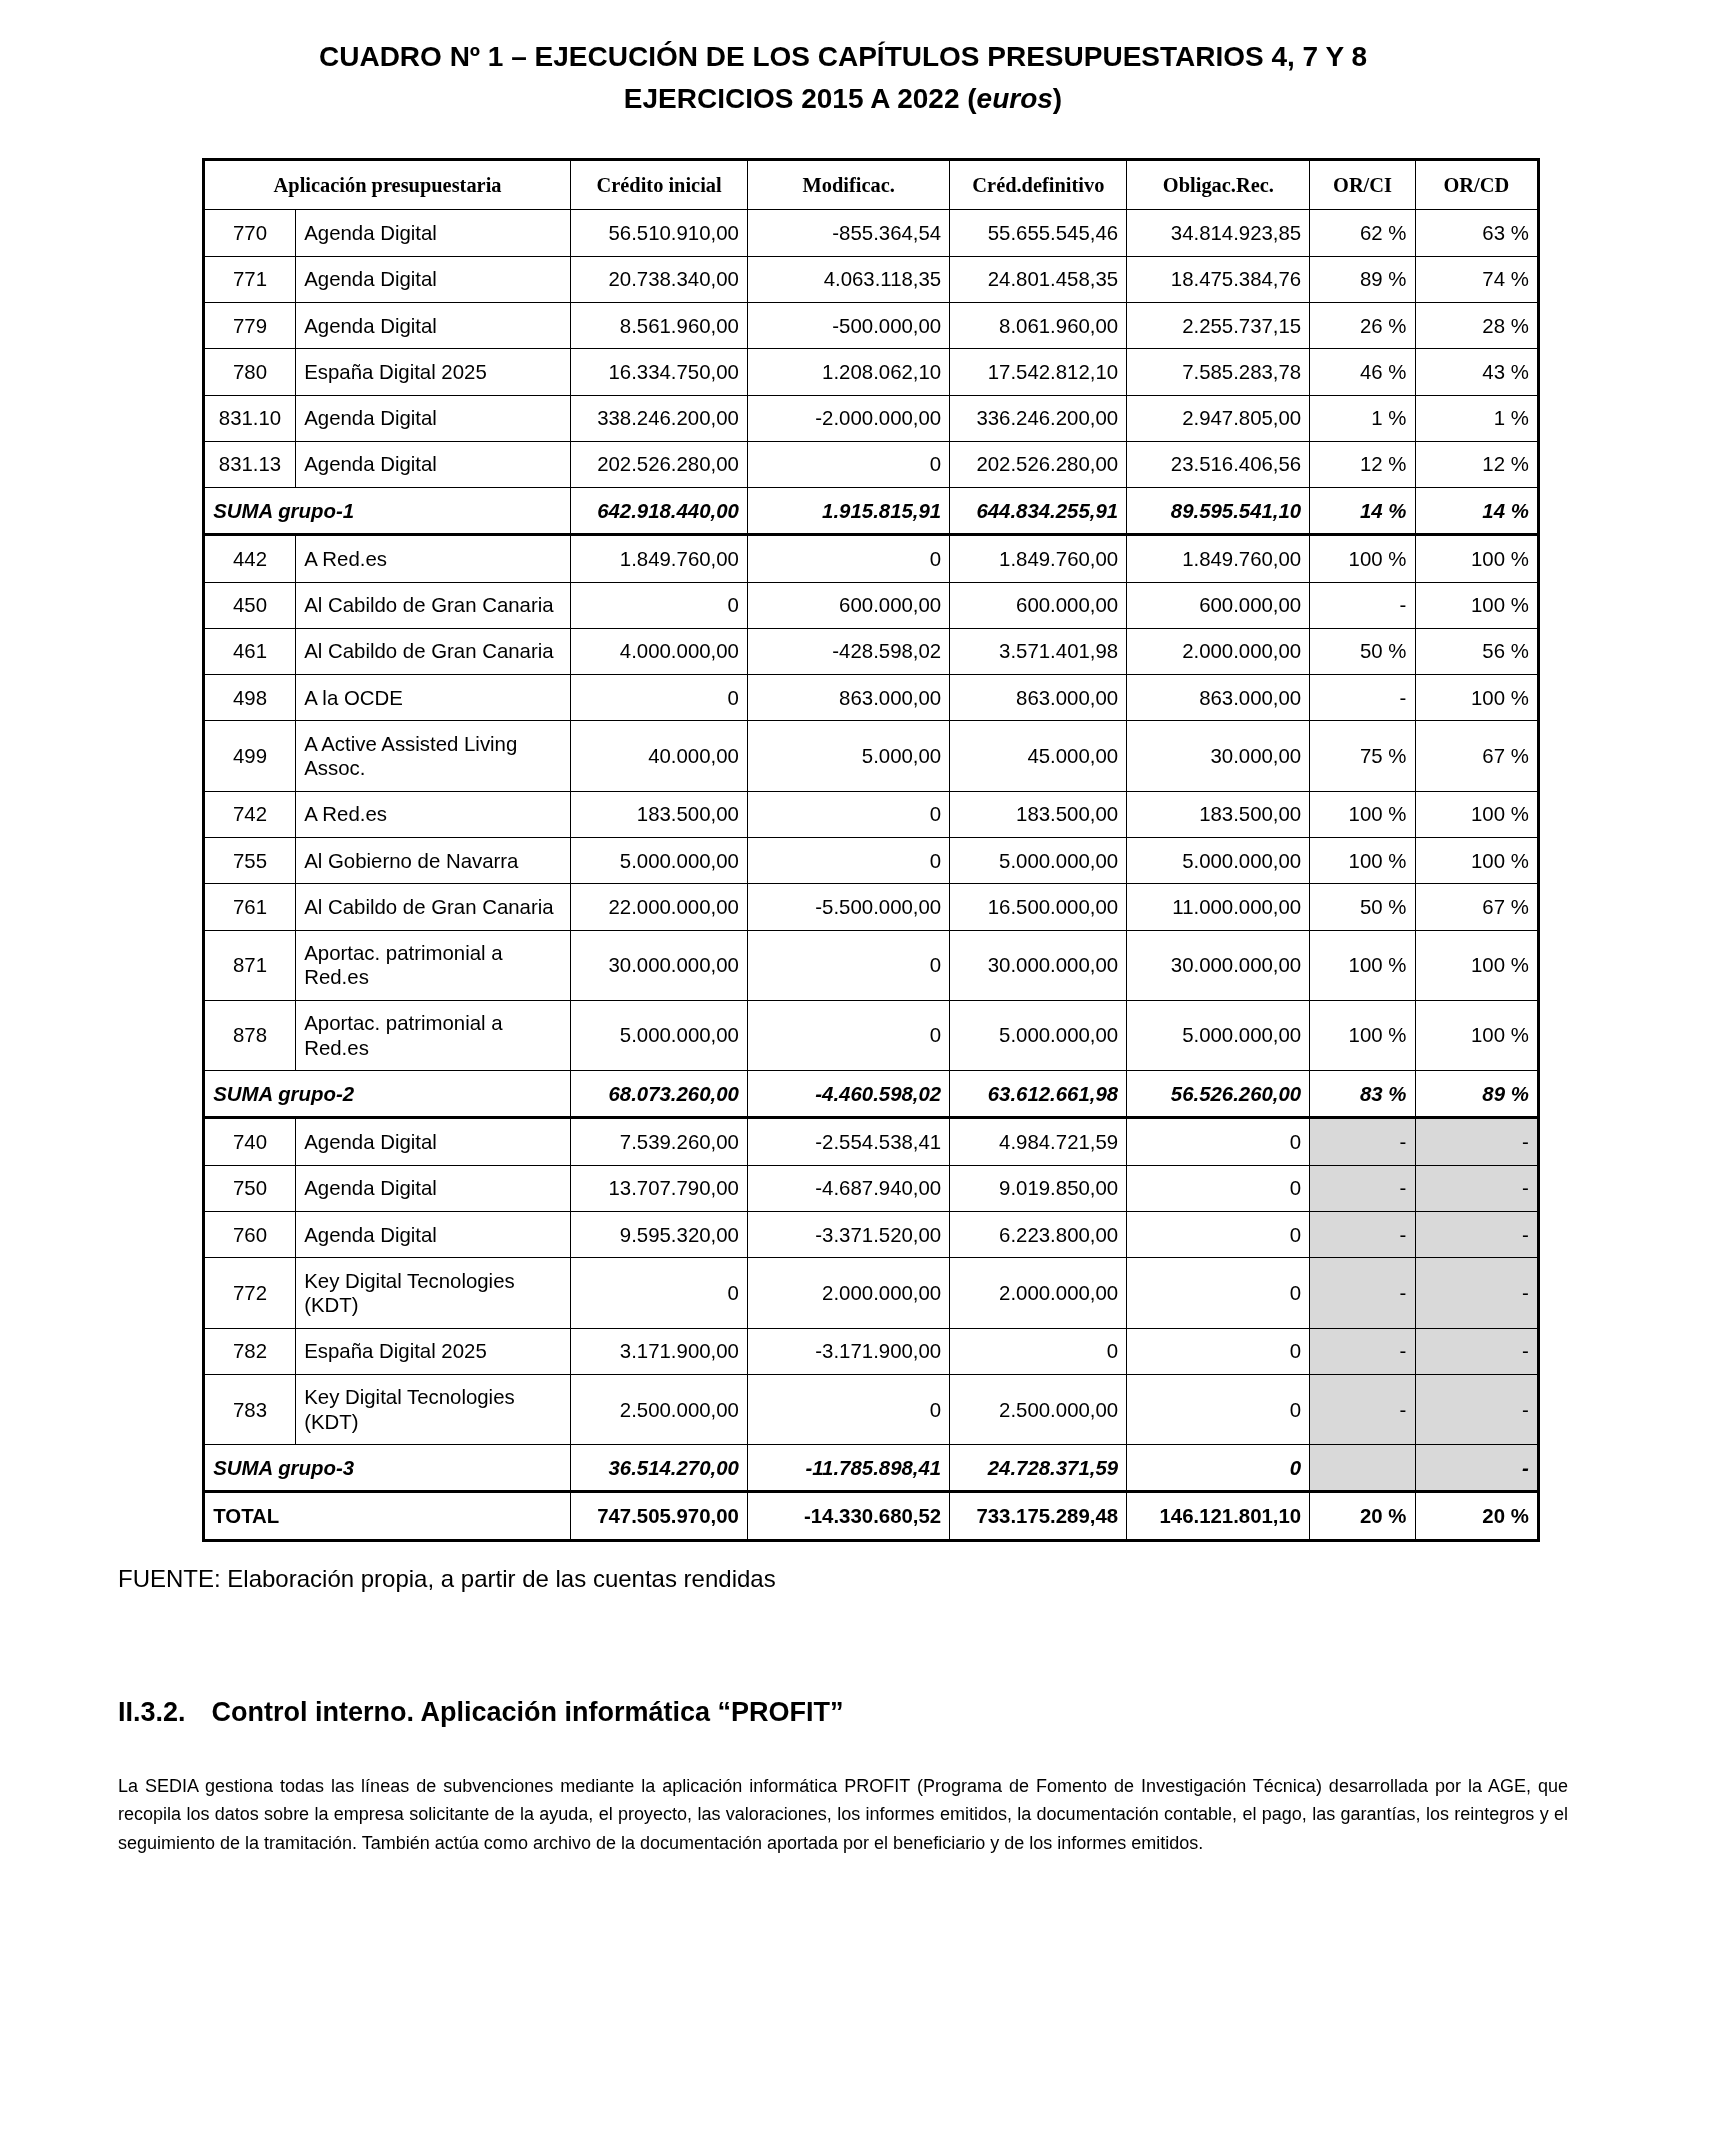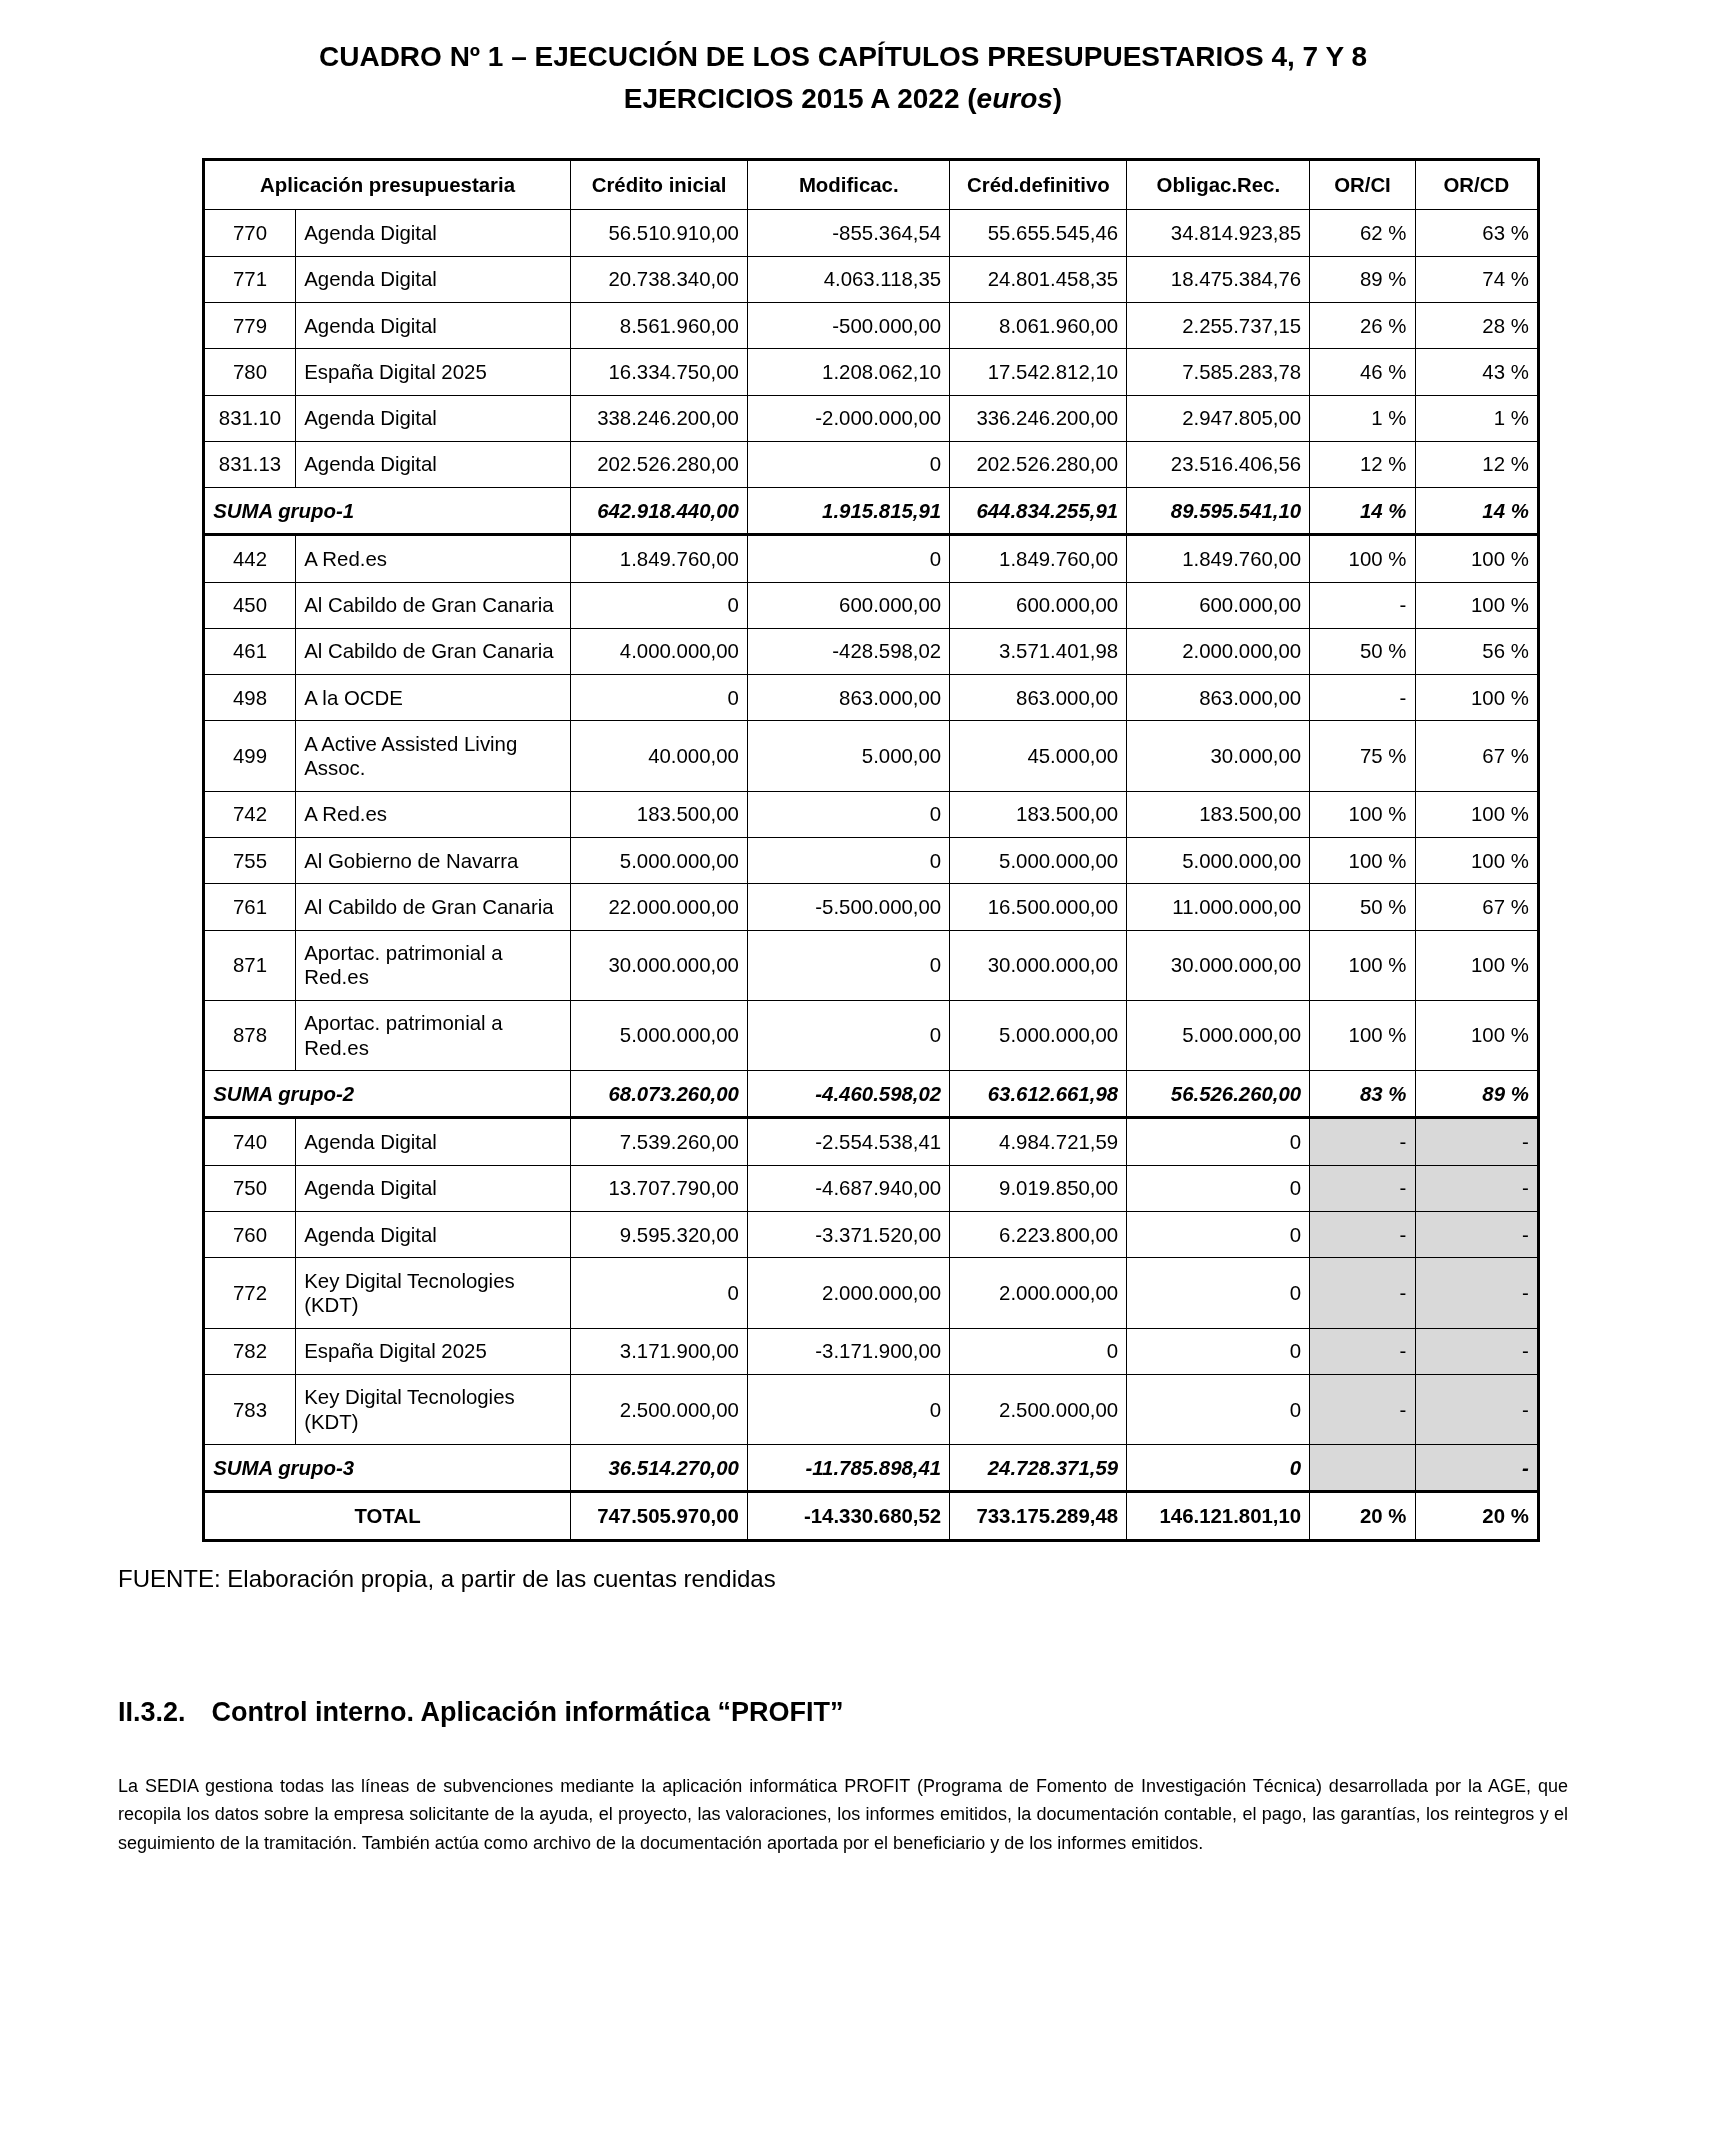--- a/index.html
+++ b/index.html
@@ -38,36 +38,37 @@
     font-size: 20.4px;
     line-height: 1.18;
     padding: 10.6px 8.2px;
     vertical-align: middle;
     overflow: hidden;
   }
   .budget-table th {
     font-weight: bold;
     text-align: center;
     padding: 12.2px 3.3px;
+    font-family: Liberation Serif, serif;
   }
   .cell-code { text-align: center; }
   .cell-concept { text-align: left; }
   .cell-num { text-align: right; }
 
   tr.row-suma td {
     font-weight: bold;
     font-style: italic;
     border-bottom: 3.3px solid #000;
   }
   .cell-label-suma { text-align: left; padding-left: 101px; }
   tr.row-total td {
     font-weight: bold;
     border-top: 3.3px solid #000;
   }
-  .cell-label-total { text-align: center; }
+  .cell-label-total { }
   .gray-cell { background: #d9d9d9; }
 
   .fuente {
     font-size: 24px;
     margin: 23px 0 0 0;
   }
   .section-heading {
     font-size: 27px;
     font-weight: bold;
     margin-top: 104px;

